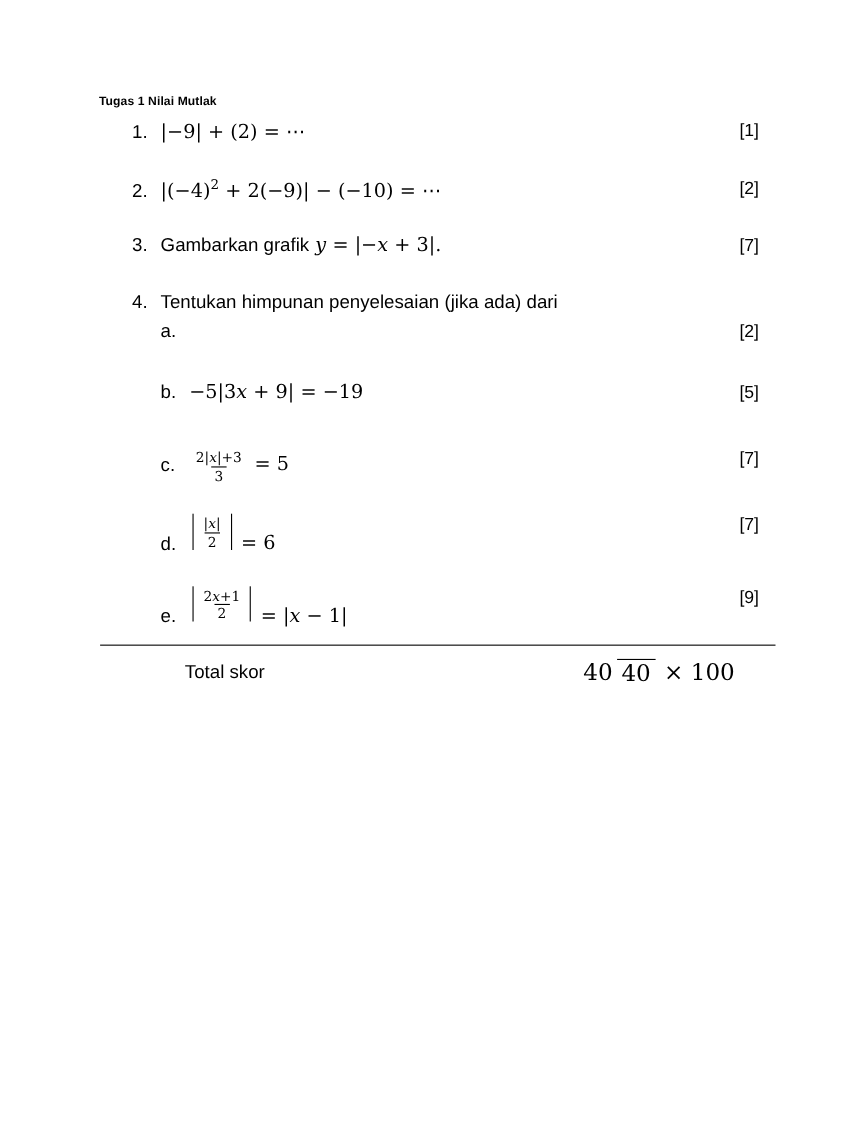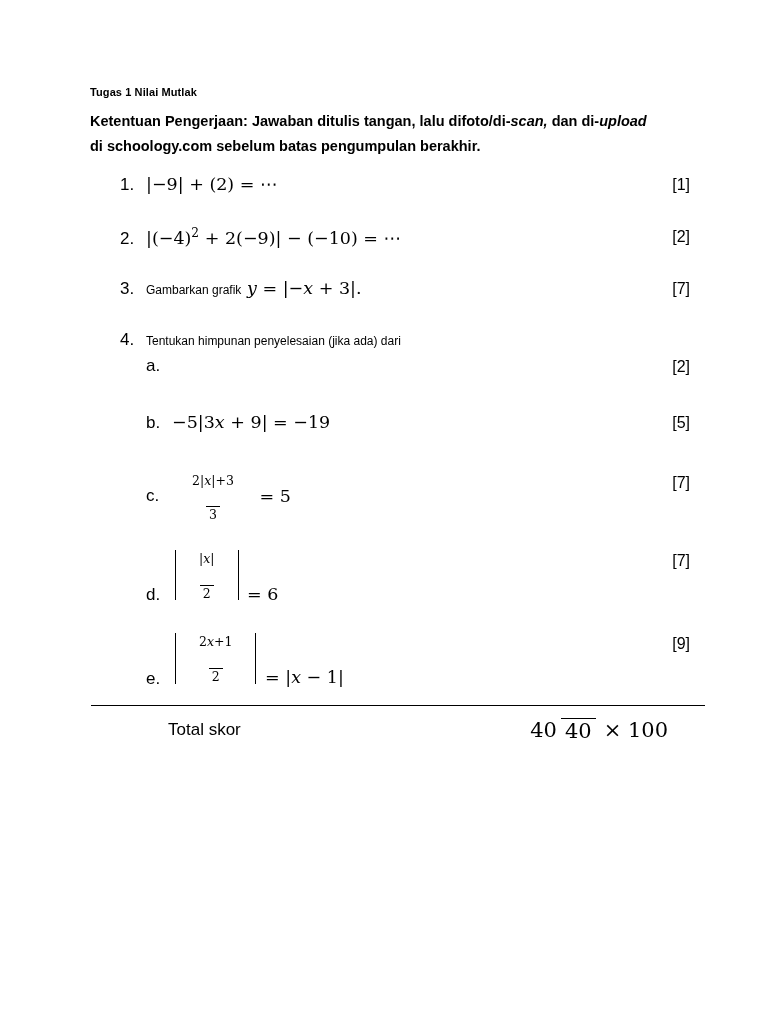--- a/index.html
+++ b/index.html
@@ -60,21 +60,21 @@
     font-size: 17px;
     font-family: "Liberation Sans", sans-serif;
   }
   .prob-math {
     font-family: "DejaVu Serif", serif;
     font-size: 17.5px;
     white-space: nowrap;
   }
   .prob-text {
     font-family: "Liberation Sans", sans-serif;
-    font-size: 12px;
+    font-size: 17px;
     white-space: nowrap;
   }
   .mark {
     font-family: "Liberation Sans", sans-serif;
     font-size: 16px;
     padding-top: 2px;
     margin-right: 22px;
     white-space: nowrap;
   }
   .it { font-style: italic; font-family: "DejaVu Serif", serif; }
@@ -101,24 +101,23 @@
     align-items: baseline;
     margin-bottom: 6px;
   }
   
   .frac {
     display: inline-flex;
     flex-direction: column;
     align-items: center;
     vertical-align: middle;
     font-family: "DejaVu Serif", serif;
-    margin: 0 17px;
+    margin: 0 3px;
     position: relative;
     top: 1px;
-    gap: 18px;
   }
   .frac .num {
     font-size: 12.5px;
     line-height: 1.25;
     padding: 0 3px;
   }
   .frac .den {
     font-size: 12.5px;
     line-height: 1.25;
     padding: 0 3px;
@@ -180,23 +179,20 @@
     border-top: 1.4px solid #000;
   }
 </style>
 </head>
 <body>
 
 <div class="page">
 
   <div class="doc-title">Tugas 1 Nilai Mutlak</div>
 
-  <div class="instructions">
-    <span>Ketentuan Pengerjaan:</span><span> Jawaban ditulis tangan, lalu difoto/di-</span><span class="ital">scan,</span><span> dan di-</span><span class="ital">upload</span><span> di schoology.com sebelum batas pengumpulan berakhir.</span>
-  </div>
 
   <div class="problems">
 
     <div class="prob-row">
       <div class="prob-body">
         <span class="prob-num">1.</span>
         <span class="prob-math">|−9| + (2) = ⋯</span>
       </div>
       <span class="mark">[1]</span>
     </div>

